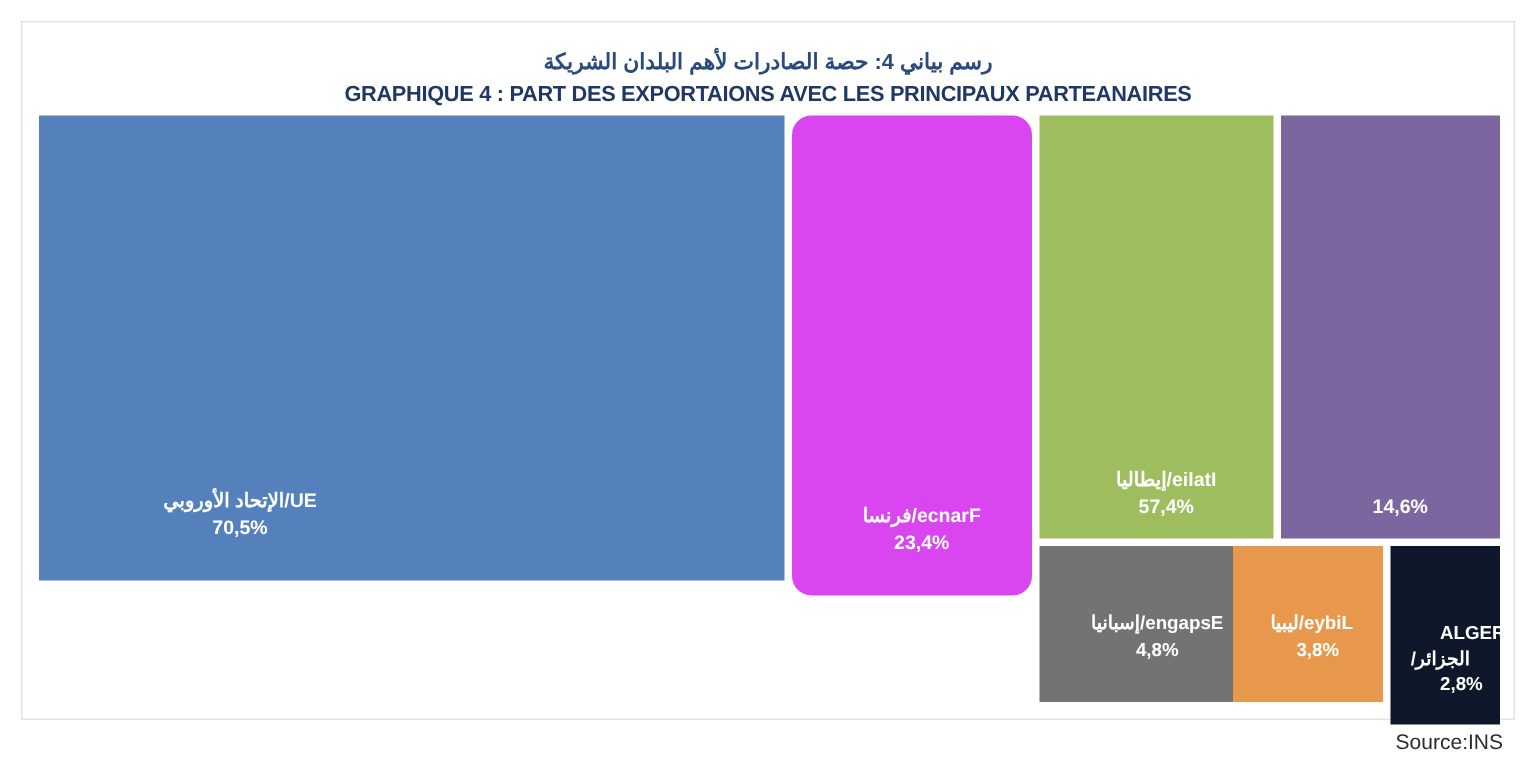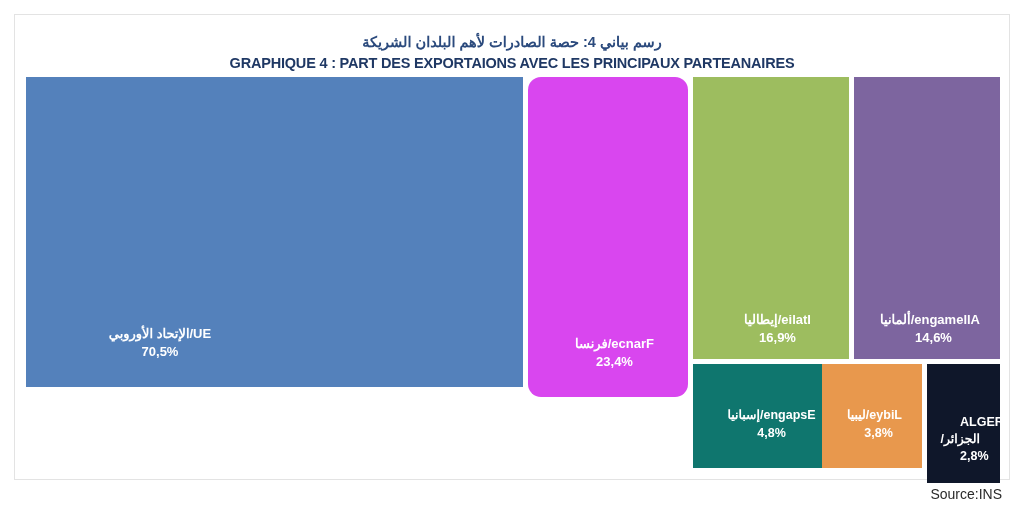--- a/index.html
+++ b/index.html
@@ -154,32 +154,31 @@
     <div class="tile" id="tile-france" style="left:502px; top:0px; width:160px; height:320px; background:#d946ef;border-radius:13px;">
       <div class="tile-label">
         <span class="ln name">France/فرنسا</span>
         <span class="ln value">23,4%</span>
       </div>
     </div>
 
     <div class="tile" id="tile-italie" style="left:667px; top:0px; width:156px; height:282px; background:#9dbd5f;">
       <div class="tile-label">
         <span class="ln name">Italie/إيطاليا</span>
-        <span class="ln value">16,9%</span>
+        <span class="ln value">57,4%</span>
       </div>
     </div>
 
     <div class="tile" id="tile-allemagne" style="left:828px; top:0px; width:146px; height:282px; background:#7d659f;">
       <div class="tile-label">
-        <span class="ln name">Allemagne/ألمانيا</span>
         <span class="ln value">14,6%</span>
       </div>
     </div>
 
-    <div class="tile" id="tile-espagne" style="left:667px; top:287px; width:144px; height:104px; background:#0f766e;">
+    <div class="tile" id="tile-espagne" style="left:667px; top:287px; width:144px; height:104px; background:#737373;">
       <div class="tile-label">
         <span class="ln name">Espagne/إسبانيا</span>
         <span class="ln value">4,8%</span>
       </div>
     </div>
 
     <div class="tile" id="tile-libye" style="left:796px; top:287px; width:100px; height:104px; background:#e8984d;">
       <div class="tile-label">
         <span class="ln name">Libye/ليبيا</span>
         <span class="ln value">3,8%</span>

